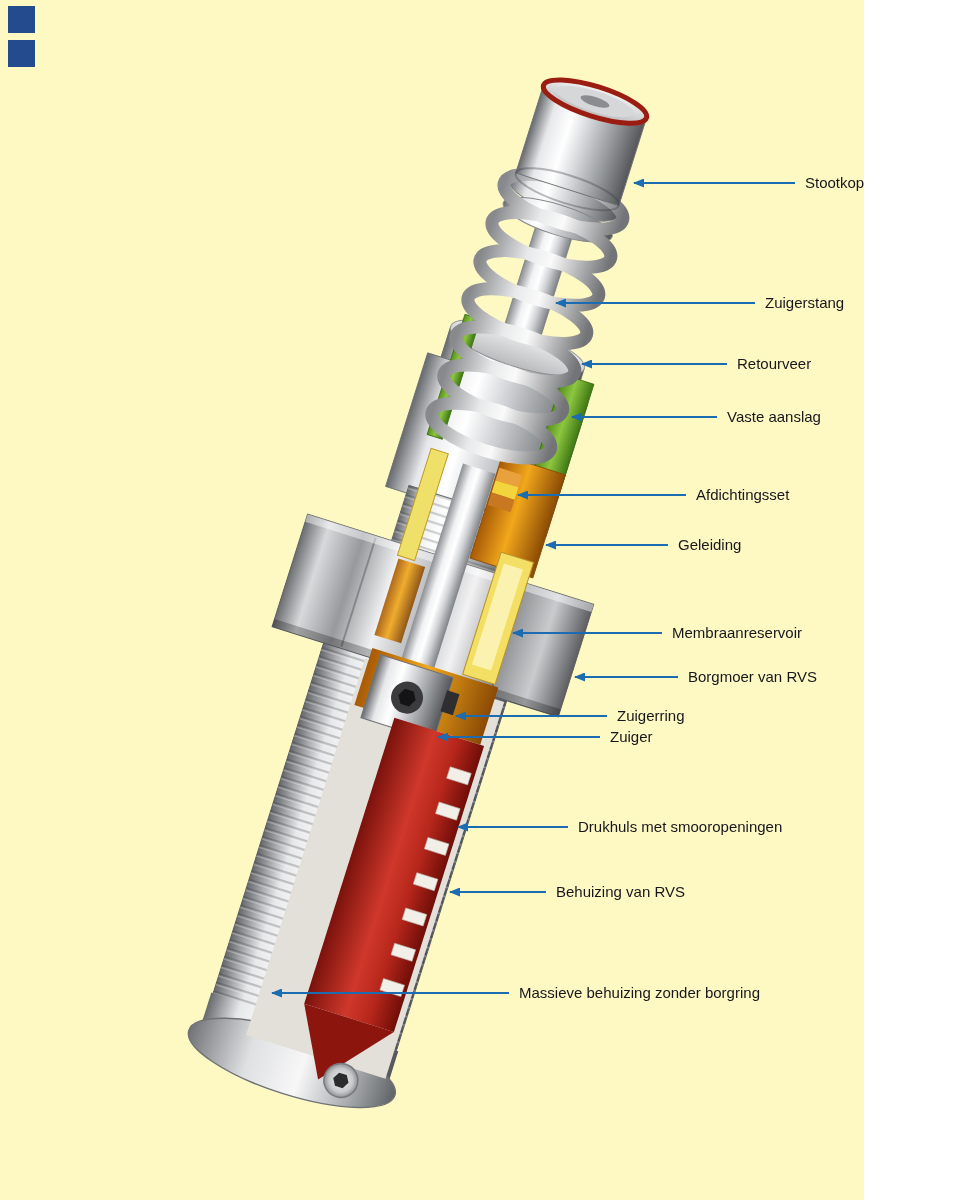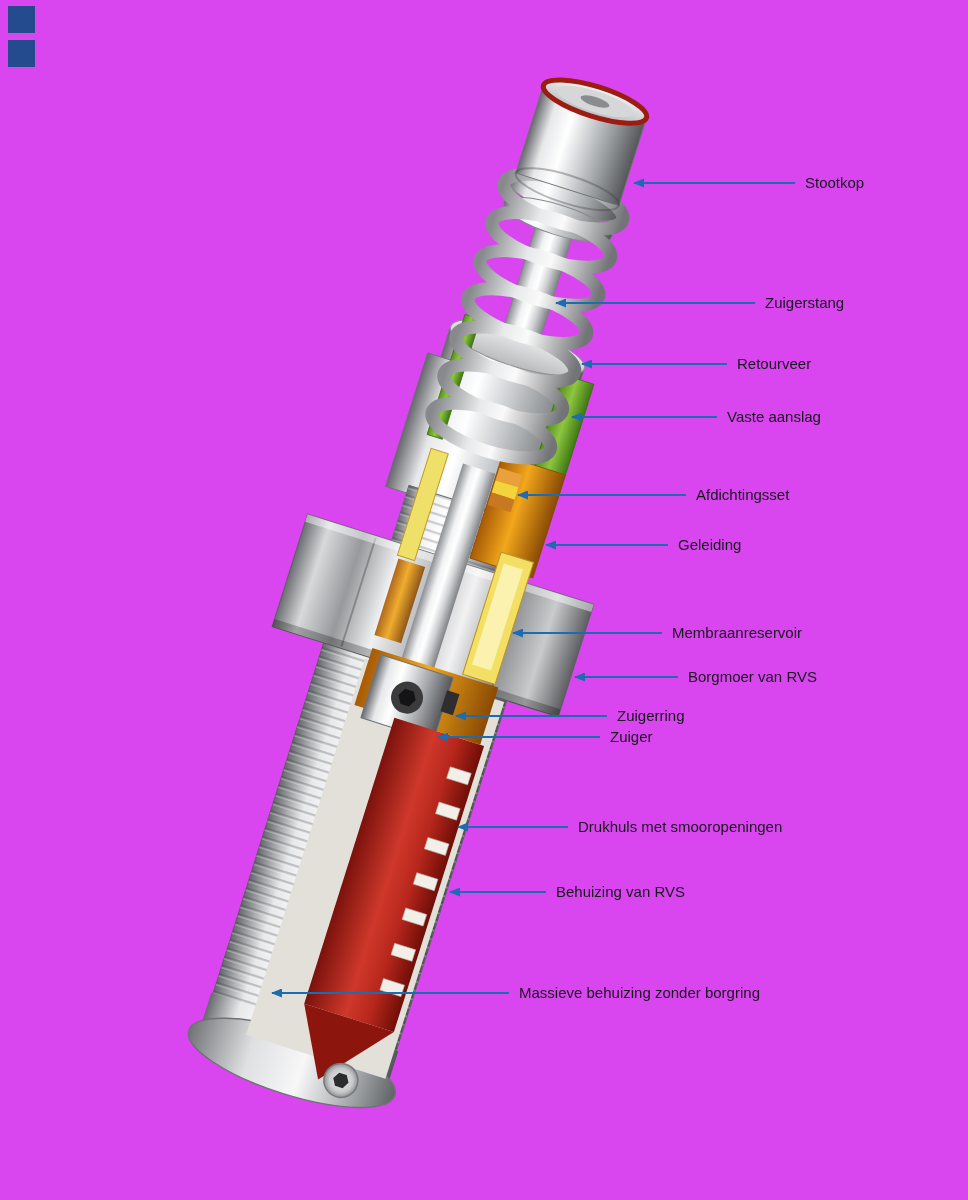--- a/index.html
+++ b/index.html
@@ -1,16 +1,16 @@
 <!DOCTYPE html>
 <html><head>
 <meta charset="utf-8">
 <style>
   html,body{margin:0;padding:0;background:#fff;}
-  .canvas{position:relative;width:968px;height:1200px;background:#d946ef;overflow:hidden;
+  .canvas{position:relative;width:864px;height:1200px;background:#fef9c3;overflow:hidden;
           font-family:"Liberation Sans",sans-serif;text-align:center;}
   .brand{position:absolute;top:6px;left:8px;display:flex;flex-direction:column;gap:7px;}
   .brand .sq{width:27px;height:27px;background:#234b8d;}
   #scene{position:absolute;top:0;left:0;}
   #scene text{font-family:"Liberation Sans",sans-serif;}
 </style>
 </head>
 <body>
 
 <div class="canvas">

